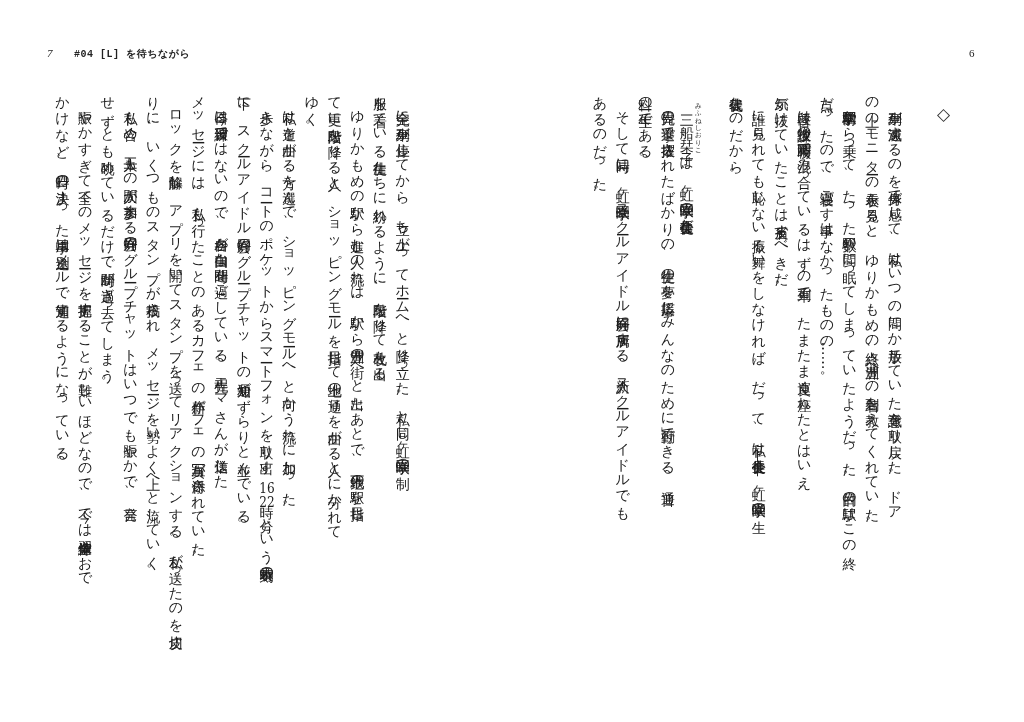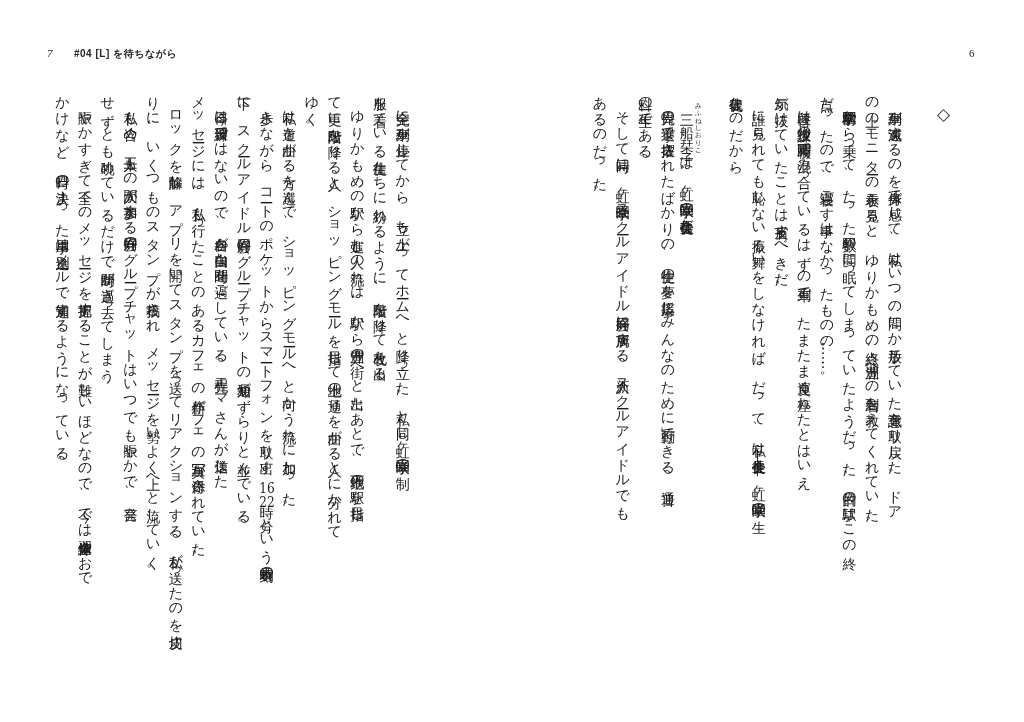--- a/index.html
+++ b/index.html
@@ -31,21 +31,21 @@
       font-size: 11px;
       color: #222;
     }
     .page-number.left { left: 47px; font-style: italic; }
     .page-number.right { left: 457px; }
 
     .running-head {
       position: absolute;
       top: 47px;
       left: 74px;
-      font-family: Liberation Sans, sans-serif;
+      font-family: Liberation Mono, monospace;
       font-size: 10px;
       font-weight: bold;
       letter-spacing: 0.5px;
       color: #222;
       white-space: nowrap;
     }
 
     .section-mark {
       position: absolute;
       left: 425px;

